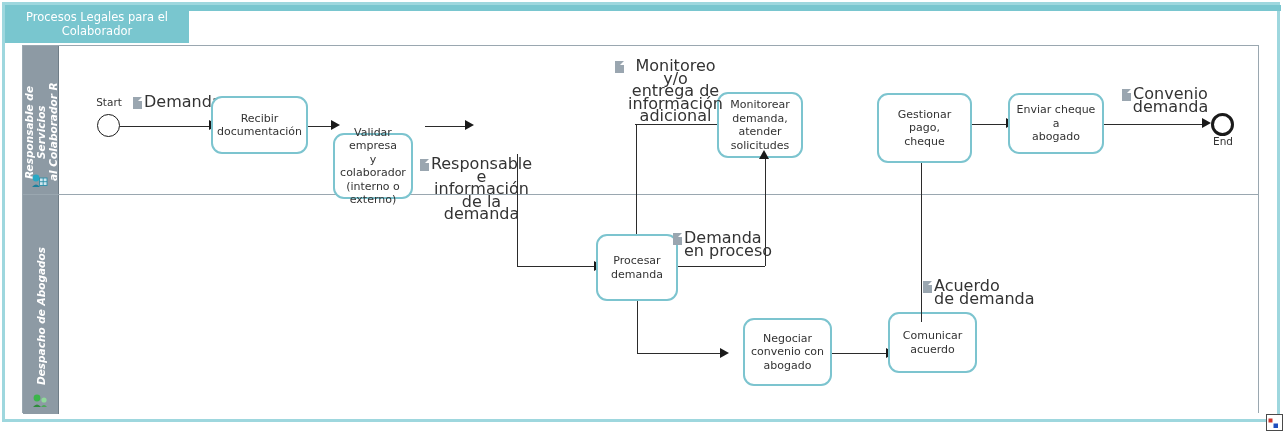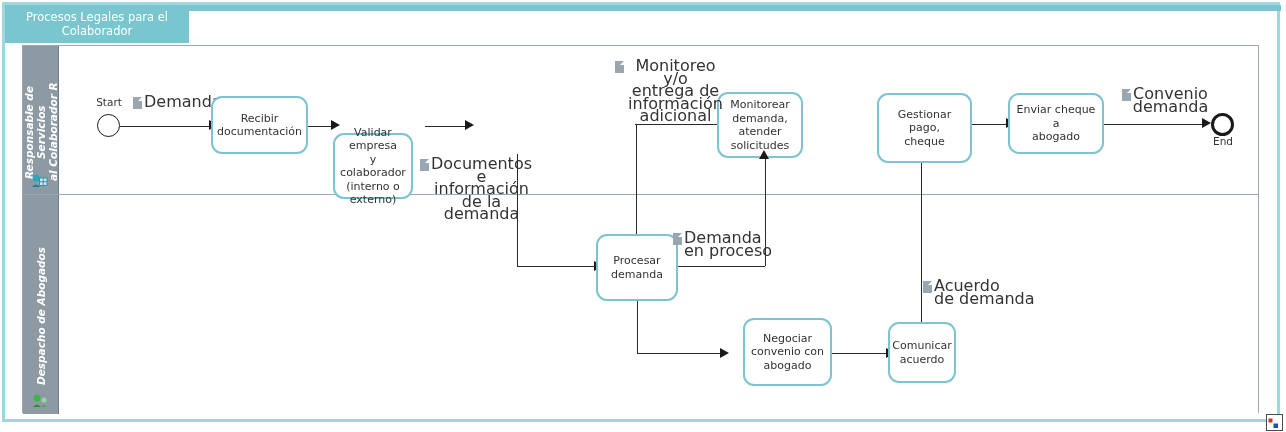--- a/index.html
+++ b/index.html
@@ -149,21 +149,21 @@
     <div class="h-line" style="left:402px;top:79.5px;width:42px;"></div>
     <div class="arrow ar-right" style="left:442px;top:74px;"></div>
 
 
     <div class="v-line" style="left:494px;top:108px;height:112px;"></div>
     <div class="h-line" style="left:494px;top:220px;width:79px;"></div>
     <div class="arrow ar-right" style="left:571px;top:214.5px;"></div>
     <div class="dataobj ctr" style="left:398px;top:112px;width:110px;">
       <div style="display:flex;align-items:flex-start;gap:2px;">
         <span class="doc-ic"></span>
-        <span class="txt" style="white-space: pre-line;">Documentos e
+        <span class="txt" style="white-space: pre-line;">Responsable e
 información de la
 demanda</span>
       </div>
     </div>
 
     <div class="task" style="left:694px;top:46px;width:86px;height:66px;">
       <span style="white-space: pre-line;">Monitorear
 demanda,
 atender
 solicitudes</span>
@@ -202,21 +202,21 @@
 
     <div class="task" style="left:720px;top:272px;width:89px;height:68px;">
       <span style="white-space: pre-line;">Negociar
 convenio con
 abogado</span>
     </div>
 
     <div class="h-line" style="left:809px;top:307px;width:56px;"></div>
     <div class="arrow ar-right" style="left:863px;top:301.5px;"></div>
 
-    <div class="task" style="left:865px;top:276px;width:68px;height:61px;text-align:center;">
+    <div class="task" style="left:865px;top:266px;width:89px;height:61px;text-align:center;">
       <span style="white-space: pre-line;">Comunicar
 acuerdo</span>
     </div>
 
     <div class="v-line" style="left:897.5px;top:92px;height:184px;"></div>
     <div class="arrow ar-up" style="left:892px;top:84px;"></div>
     <div class="dataobj inl" style="left:900px;top:234px;">
       <span class="doc-ic"></span>
       <span class="txt" style="white-space: pre-line;">Acuerdo
 de demanda</span>

